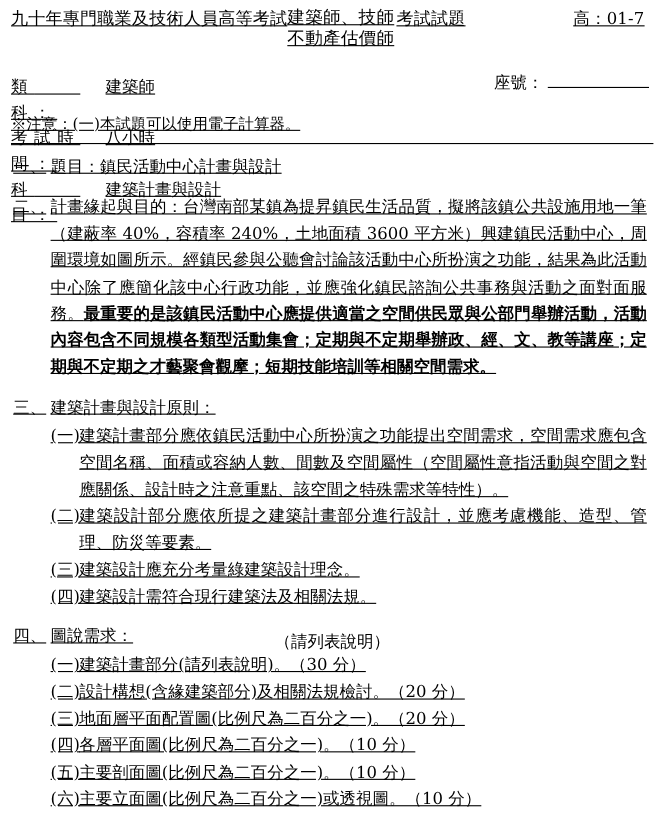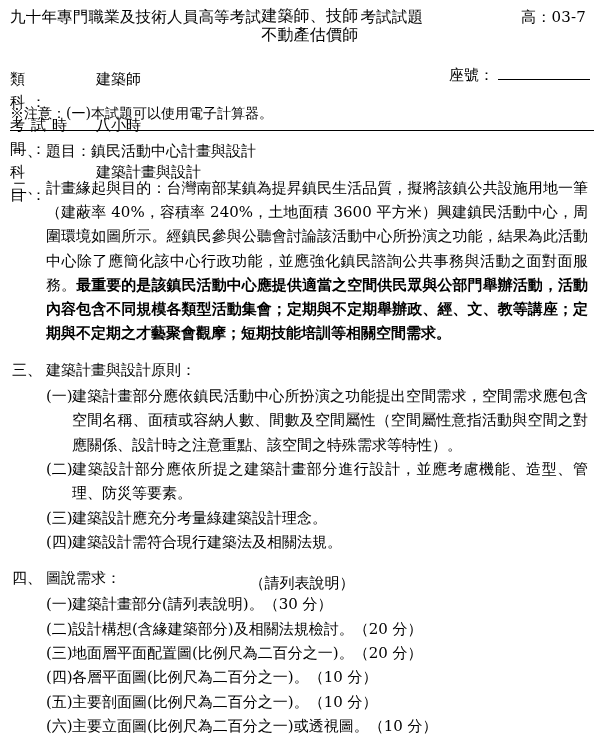--- a/index.html
+++ b/index.html
@@ -13,20 +13,21 @@
     font-family: "DejaVu Serif", "Liberation Serif", serif;
     color: #000000;
     overflow: hidden;
   }
   .page {
     position: relative;
     width: 604px;
     height: 601px;
     padding: 0;
     box-sizing: border-box;
+    text-decoration: underline;
   }
 
   
   .header {
     position: relative;
     padding: 8px 14px 0 10px;
     height: 96px;
     box-sizing: border-box;
   }
   .hdr-row1 {
@@ -169,21 +170,21 @@
 
   <div class="header">
     <div class="hdr-row1">
       <span class="hdr-exam-name">九十年專門職業及技術人員高等考試</span>
       <span class="hdr-subject-stack">
         <div>建築師、技師</div>
         <div>不動產估價師</div>
       </span>
       <span class="hdr-exam-name">考試試題</span>
       <span class="hdr-right">
-        <span class="hdr-right-col">高：03-7</span>
+        <span class="hdr-right-col">高：01-7</span>
       </span>
     </div>
 
     <div class="hdr-fields">
       <div class="fld">
         <span class="fld-label">類　　科：</span>
         <span class="fld-value">建築師</span>
       </div>
       <div class="fld">
         <span class="fld-label">考試時間：</span>

